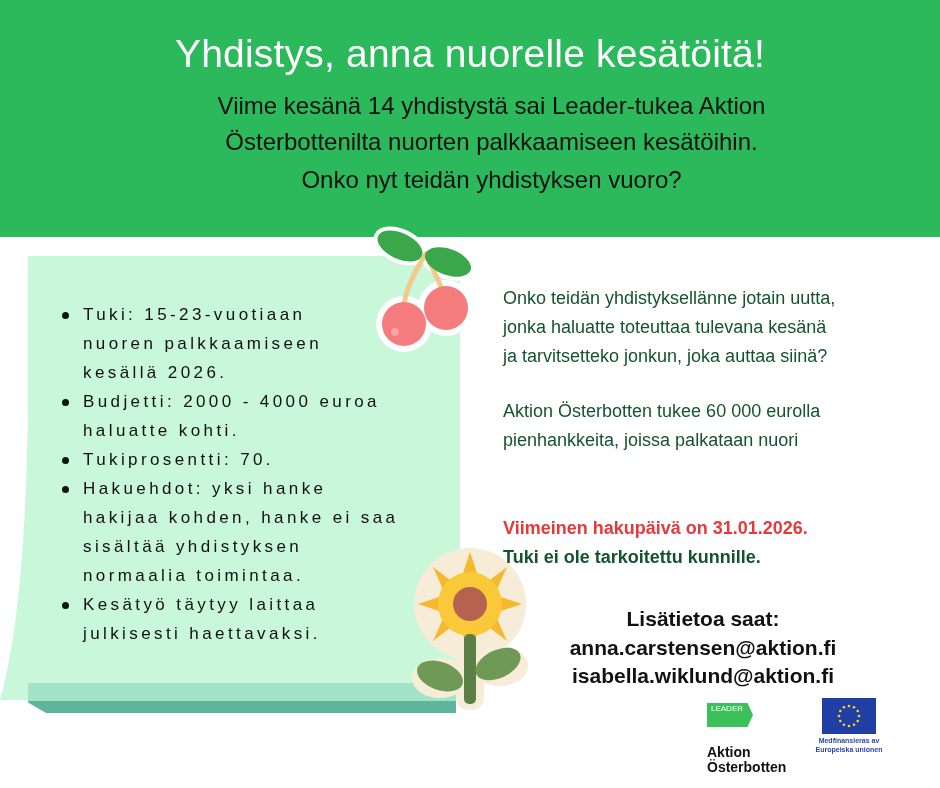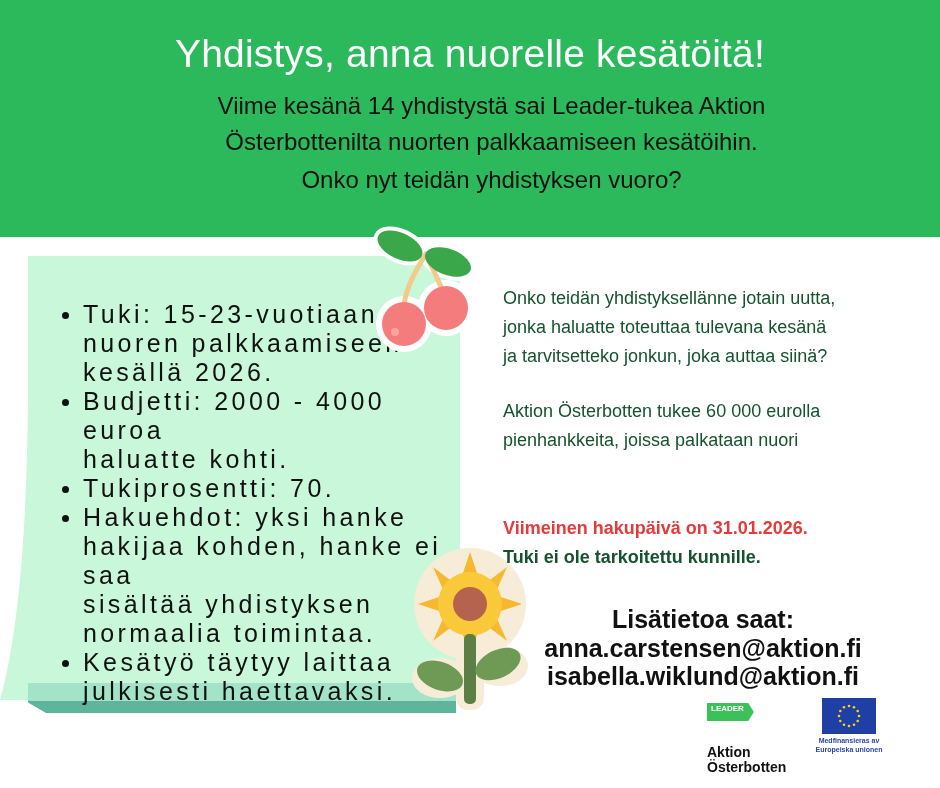--- a/index.html
+++ b/index.html
@@ -33,44 +33,44 @@
     position: absolute; left: 28px; top: 256px; width: 432px; height: 427px;
     background: #c8f7d9;
   }
   .note-curl {
     position: absolute; left: 0; top: 380px; width: 28px; height: 320px;
     background: #c8f7d9;
     clip-path: path("M28 0 L28 320 L0 320 C20 250 28 130 28 0 Z");
   }
   .bullets {
     position: absolute; left: 60px; top: 300px; width: 400px;
-    list-style: none; font-size: 25px; letter-spacing: 3.4px; line-height: 29px; color: #111;
+    list-style: none; font-size: 17px; letter-spacing: 3.4px; line-height: 29px; color: #111;
   }
   .bullets li { position: relative; padding-left: 23px; }
   .bullets li .dot {
     position: absolute; left: 2px; top: 12px; width: 7px; height: 7px; border-radius: 50%; background: #111;
   }
 
   .right-text {
     position: absolute; left: 503px; width: 410px; font-size: 18px; line-height: 29px; color: #14532d;
   }
   .deadline { color: #e63a3a; font-weight: bold; }
   .bold { font-weight: bold; }
 
   .contact {
     position: absolute; left: 540px; top: 605px; width: 326px; text-align: center;
-    font-size: 25px; font-weight: bold; line-height: 28.5px;
+    font-size: 21px; font-weight: bold; line-height: 28.5px;
   }
 
   .logo-leader {
     position: absolute; left: 707px; top: 703px; width: 100px; height: 50px;
   }
   .leader-tag {
-    position: absolute; left: 0; top: 0; height: 18px; padding: 0 10px 0 4px;
-    background: #3cc15a; color: #fff; font-size: 8px; font-weight: bold; line-height: 12px;
+    position: absolute; left: 0; top: 0; height: 24px; padding: 0 10px 0 4px;
+    background: #3cc15a; color: #fff; font-size: 8px; font-weight: normal; line-height: 12px;
     clip-path: polygon(0 0, 88% 0, 100% 50%, 88% 100%, 0 100%);
   }
   .leader-name {
     position: absolute; left: 0; top: 15px; font-size: 14px; font-weight: bold; line-height: 15px; color: #111; margin-top: 27px;
   }
   .eu-flag {
     position: absolute; left: 822px; top: 698px; width: 54px; height: 36px; background: #1f3fa5;
   }
   .eu-caption {
     position: absolute; left: 812px; top: 737px; width: 74px; text-align: center;

